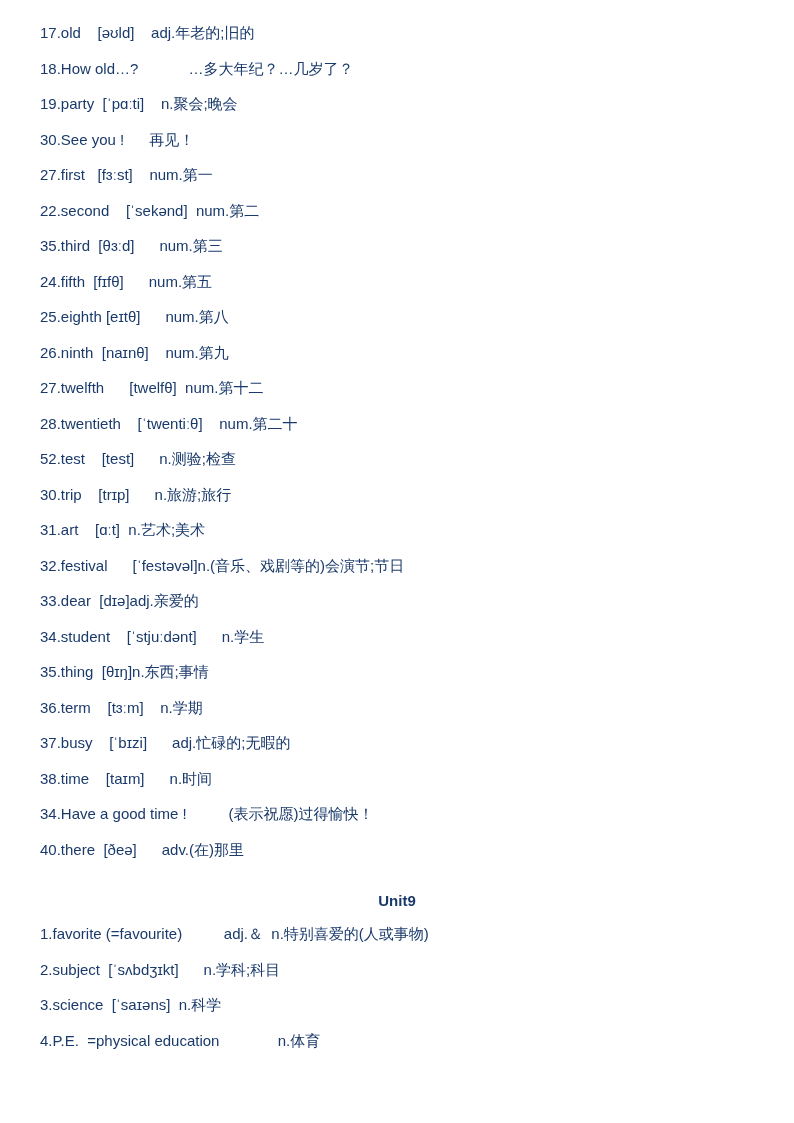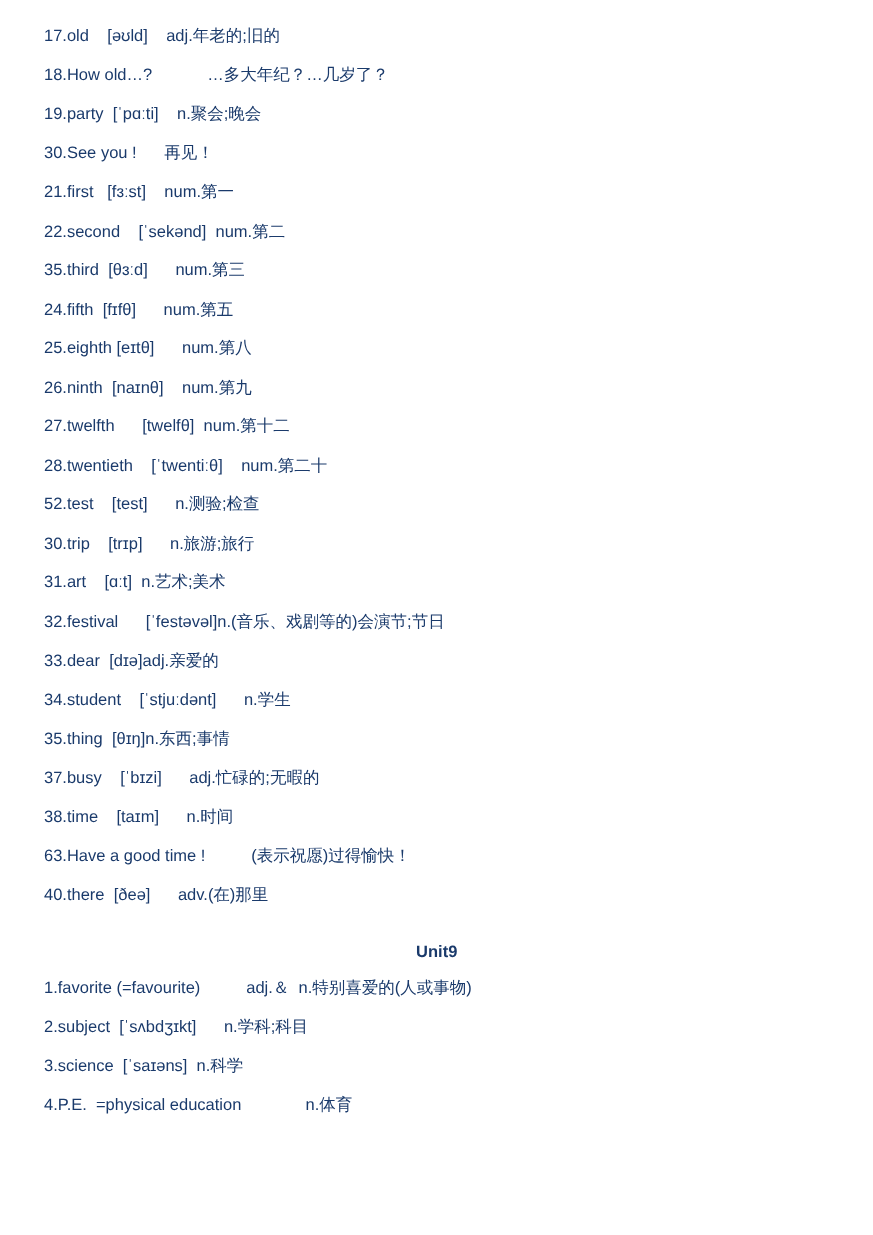--- a/index.html
+++ b/index.html
@@ -46,21 +46,21 @@
       <div class="line">
         <span class="entry">18.How old…?            …多大年纪？…几岁了？</span>
       </div>
       <div class="line">
         <span class="entry">19.party  [ˈpɑːti]    n.聚会;晚会</span>
       </div>
       <div class="line">
         <span class="entry">30.See you !      再见！</span>
       </div>
       <div class="line">
-        <span class="entry">21.first   [fɜːst]    num.第一</span>
+        <span class="entry">27.first   [fɜːst]    num.第一</span>
       </div>
       <div class="line">
         <span class="entry">22.second    [ˈsekənd]  num.第二</span>
       </div>
       <div class="line">
         <span class="entry">35.third  [θɜːd]      num.第三</span>
       </div>
       <div class="line">
         <span class="entry">24.fifth  [fɪfθ]      num.第五</span>
       </div>
@@ -91,27 +91,30 @@
       <div class="line">
         <span class="entry">33.dear  [dɪə]adj.亲爱的</span>
       </div>
       <div class="line">
         <span class="entry">34.student    [ˈstjuːdənt]      n.学生</span>
       </div>
       <div class="line">
         <span class="entry">35.thing  [θɪŋ]n.东西;事情</span>
       </div>
       <div class="line">
+        <span class="entry">36.term    [tɜːm]    n.学期</span>
+      </div>
+      <div class="line">
         <span class="entry">37.busy    [ˈbɪzi]      adj.忙碌的;无暇的</span>
       </div>
       <div class="line">
         <span class="entry">38.time    [taɪm]      n.时间</span>
       </div>
       <div class="line">
-        <span class="entry">63.Have a good time !          (表示祝愿)过得愉快！</span>
+        <span class="entry">34.Have a good time !          (表示祝愿)过得愉快！</span>
       </div>
       <div class="line">
         <span class="entry">40.there  [ðeə]      adv.(在)那里</span>
       </div>
     </div>
   <div id="unit9-container">
       <div class="section-title">Unit9</div>
       <div class="line">
         <span class="entry">1.favorite (=favourite)          adj.＆  n.特别喜爱的(人或事物)</span>
       </div>

